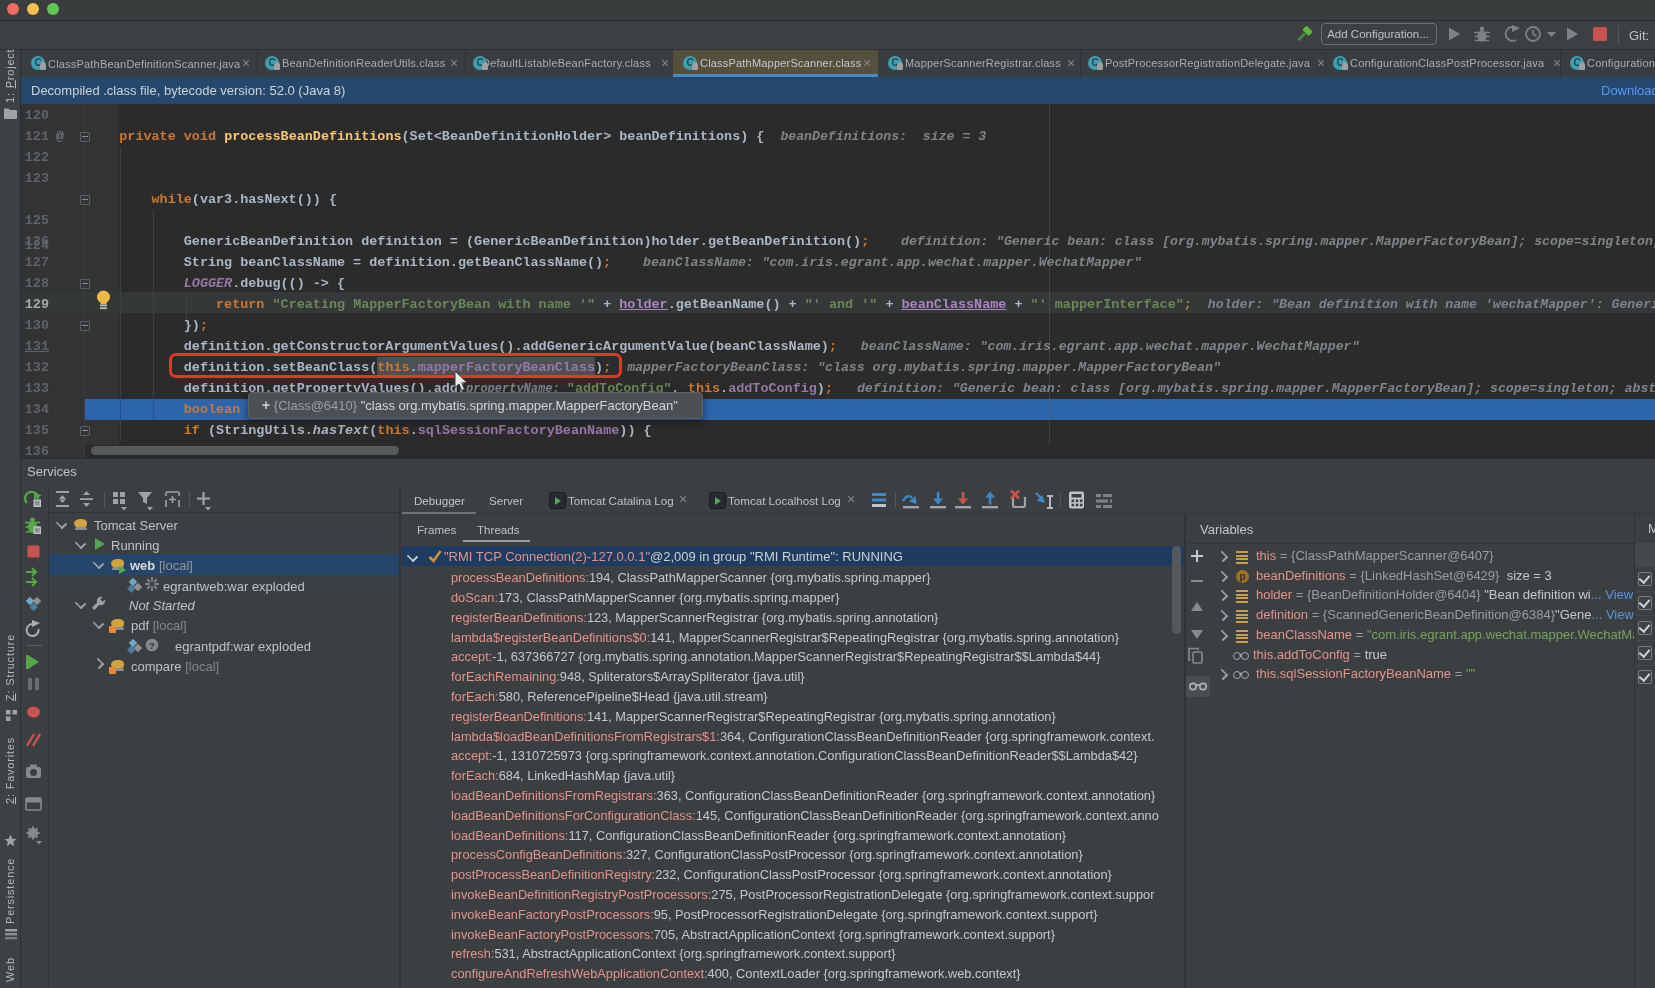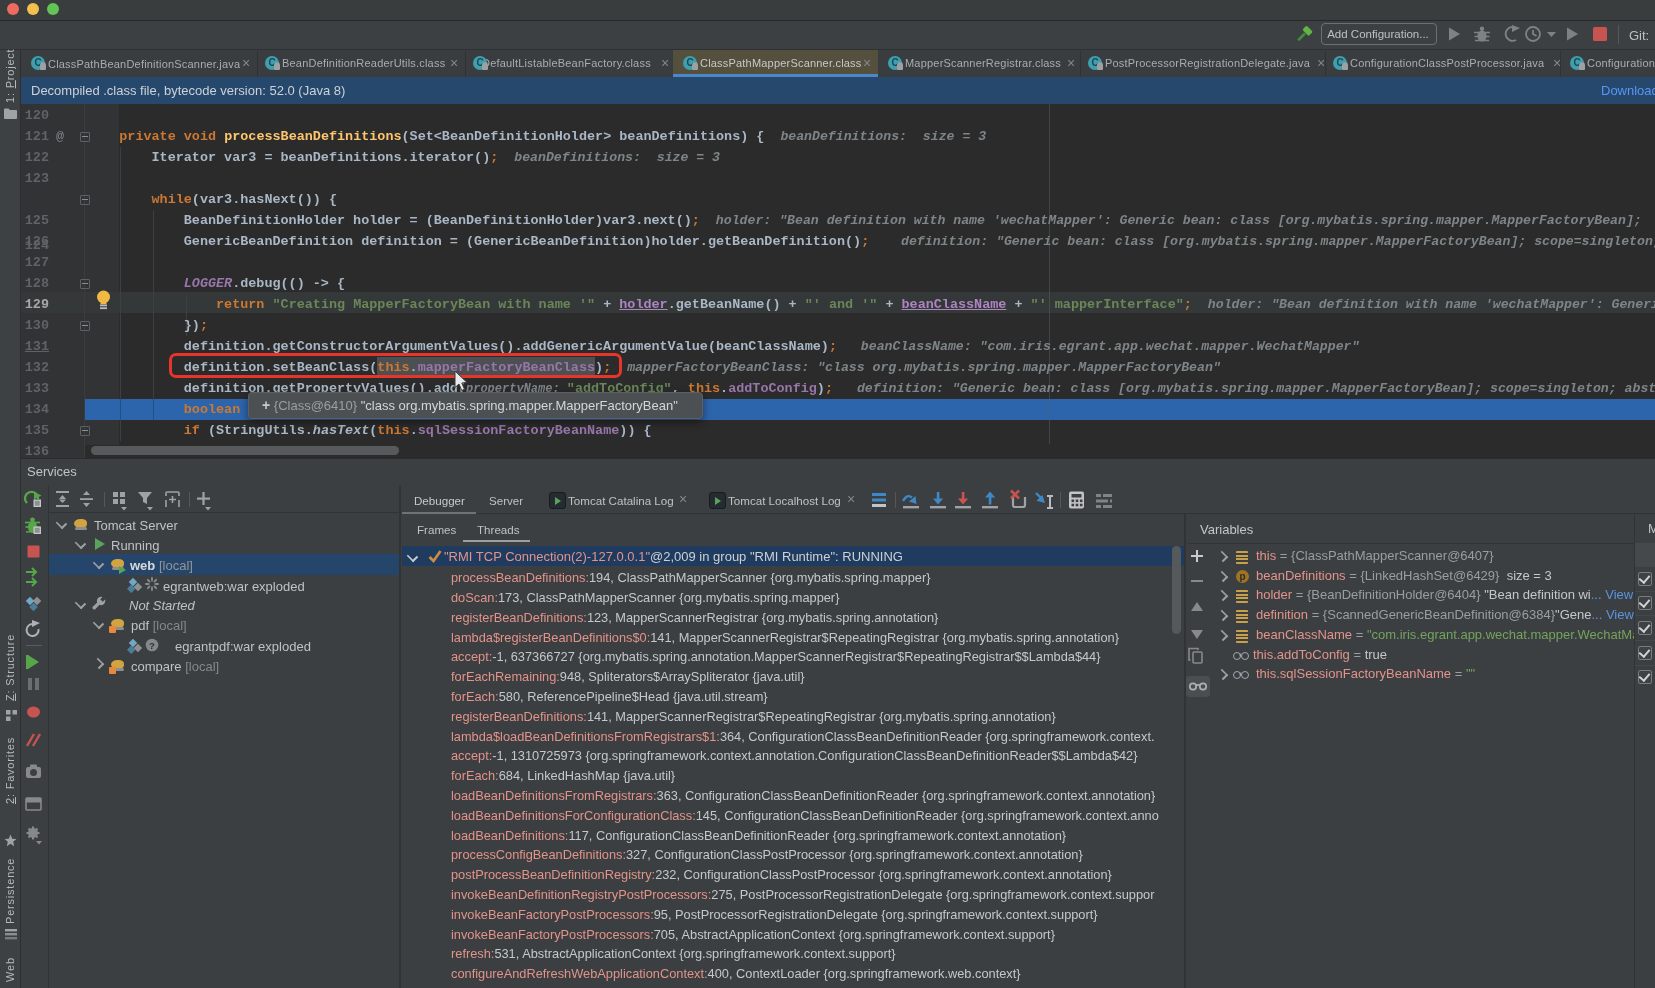--- a/index.html
+++ b/index.html
@@ -201,24 +201,23 @@
         <svg width="17" height="22" viewBox="0 0 17 22">
           <circle cx="8.5" cy="8" r="6.5" fill="#efb943"></circle>
           <rect x="5" y="15.5" width="7" height="1.8" fill="#b5bdc2"></rect>
           <rect x="5" y="18.3" width="7" height="1.8" fill="#b5bdc2"></rect>
           <rect x="5.5" y="14" width="6" height="1.2" fill="#efb943"></rect>
         </svg>
       </div>
 <div class="abs" style="left:377px;top:253px;width:218px;height:20px;background:#4c5052;"></div>
 <div class="abs" style="left:0;top:0;width:1655px;height:354px;overflow:hidden;">
 <div class="abs mono" style="left:87px;top:22px;"><pre>    <span class="k">private</span> <span class="k">void </span><span class="m">processBeanDefinitions</span>(Set&lt;BeanDefinitionHolder&gt; beanDefinitions) { <span class="h"> beanDefinitions:  size = 3</span></pre></div>
-<div class="abs mono" style="left:87px;top:43px;"><pre>        Iterator var3 = beanDefinitions.iterator()<span class="k">;</span> <span class="h"> beanDefinitions:  size = 3</span></pre></div>
 <div class="abs mono" style="left:87px;top:85px;"><pre>        <span class="k">while</span>(var3.hasNext()) {</pre></div>
-<div class="abs mono" style="left:87px;top:106px;"><pre>            BeanDefinitionHolder holder = (BeanDefinitionHolder)var3.next()<span class="k">;</span> <span class="h"> holder: "Bean definition with name 'wechatMapper': Generic bean: class [org.mybatis.spring.mapper.MapperFactoryBean];</span></pre></div>
 <div class="abs mono" style="left:87px;top:127px;"><pre>            GenericBeanDefinition definition = (GenericBeanDefinition)holder.getBeanDefinition()<span class="k">;</span> <span class="h">   definition: "Generic bean: class [org.mybatis.spring.mapper.MapperFactoryBean]; scope=singleton;</span></pre></div>
+<div class="abs mono" style="left:87px;top:148px;"><pre>            String beanClassName = definition.getBeanClassName()<span class="k">;</span> <span class="h">   beanClassName: "com.iris.egrant.app.wechat.mapper.WechatMapper"</span></pre></div>
 <div class="abs mono" style="left:87px;top:169px;"><pre>            <span class="f it">LOGGER</span>.debug(() -&gt; {</pre></div>
 <div class="abs mono" style="left:87px;top:190px;"><pre>                <span class="k">return</span> <span class="s">"Creating MapperFactoryBean with name '"</span> + <span class="u">holder</span>.getBeanName() + <span class="s">"' and '"</span> + <span class="u">beanClassName</span> + <span class="s">"' mapperInterface"</span><span class="k">;</span> <span class="h"> holder: "Bean definition with name 'wechatMapper': Generic</span></pre></div>
 <div class="abs mono" style="left:87px;top:211px;"><pre>            })<span class="k">;</span></pre></div>
 <div class="abs mono" style="left:87px;top:232px;"><pre>            definition.getConstructorArgumentValues().addGenericArgumentValue(beanClassName)<span class="k">;</span> <span class="h">  beanClassName: "com.iris.egrant.app.wechat.mapper.WechatMapper"</span></pre></div>
 <div class="abs mono" style="left:87px;top:253px;"><pre>            definition.setBeanClass(<span class="k">this</span>.<span class="f">mapperFactoryBeanClass</span>)<span class="k">;</span> <span class="h"> mapperFactoryBeanClass: "class org.mybatis.spring.mapper.MapperFactoryBean"</span></pre></div>
 <div class="abs mono" style="left:87px;top:274px;"><pre>            definition.getPropertyValues().add(<span class="h" style="font-size:12px;">propertyName: </span><span class="s">"addToConfig"</span>, <span class="k">this</span>.<span class="f">addToConfig</span>)<span class="k">;</span> <span class="h">  definition: "Generic bean: class [org.mybatis.spring.mapper.MapperFactoryBean]; scope=singleton; abstract=false</span></pre></div>
 <div class="abs mono" style="left:87px;top:295px;"><pre>            <span class="k">boolean</span> explicitFactoryUsed = <span class="k">false;</span></pre></div>
 <div class="abs mono" style="left:87px;top:316px;"><pre>            <span class="k">if</span> (StringUtils.<span class="it">hasText</span>(<span class="k">this</span>.<span class="f">sqlSessionFactoryBeanName</span>)) {</pre></div>
 <div class="abs mono" style="left:87px;top:337px;"><pre>                definition.getPropertyValues().add(<span class="s">"sqlSessionFactory"</span>, <span class="k">new</span> RuntimeBeanReference(<span class="k">this</span>.<span class="f">sqlSessionFactoryBeanName</span>))<span class="k">;</span></pre></div>
 </div>

